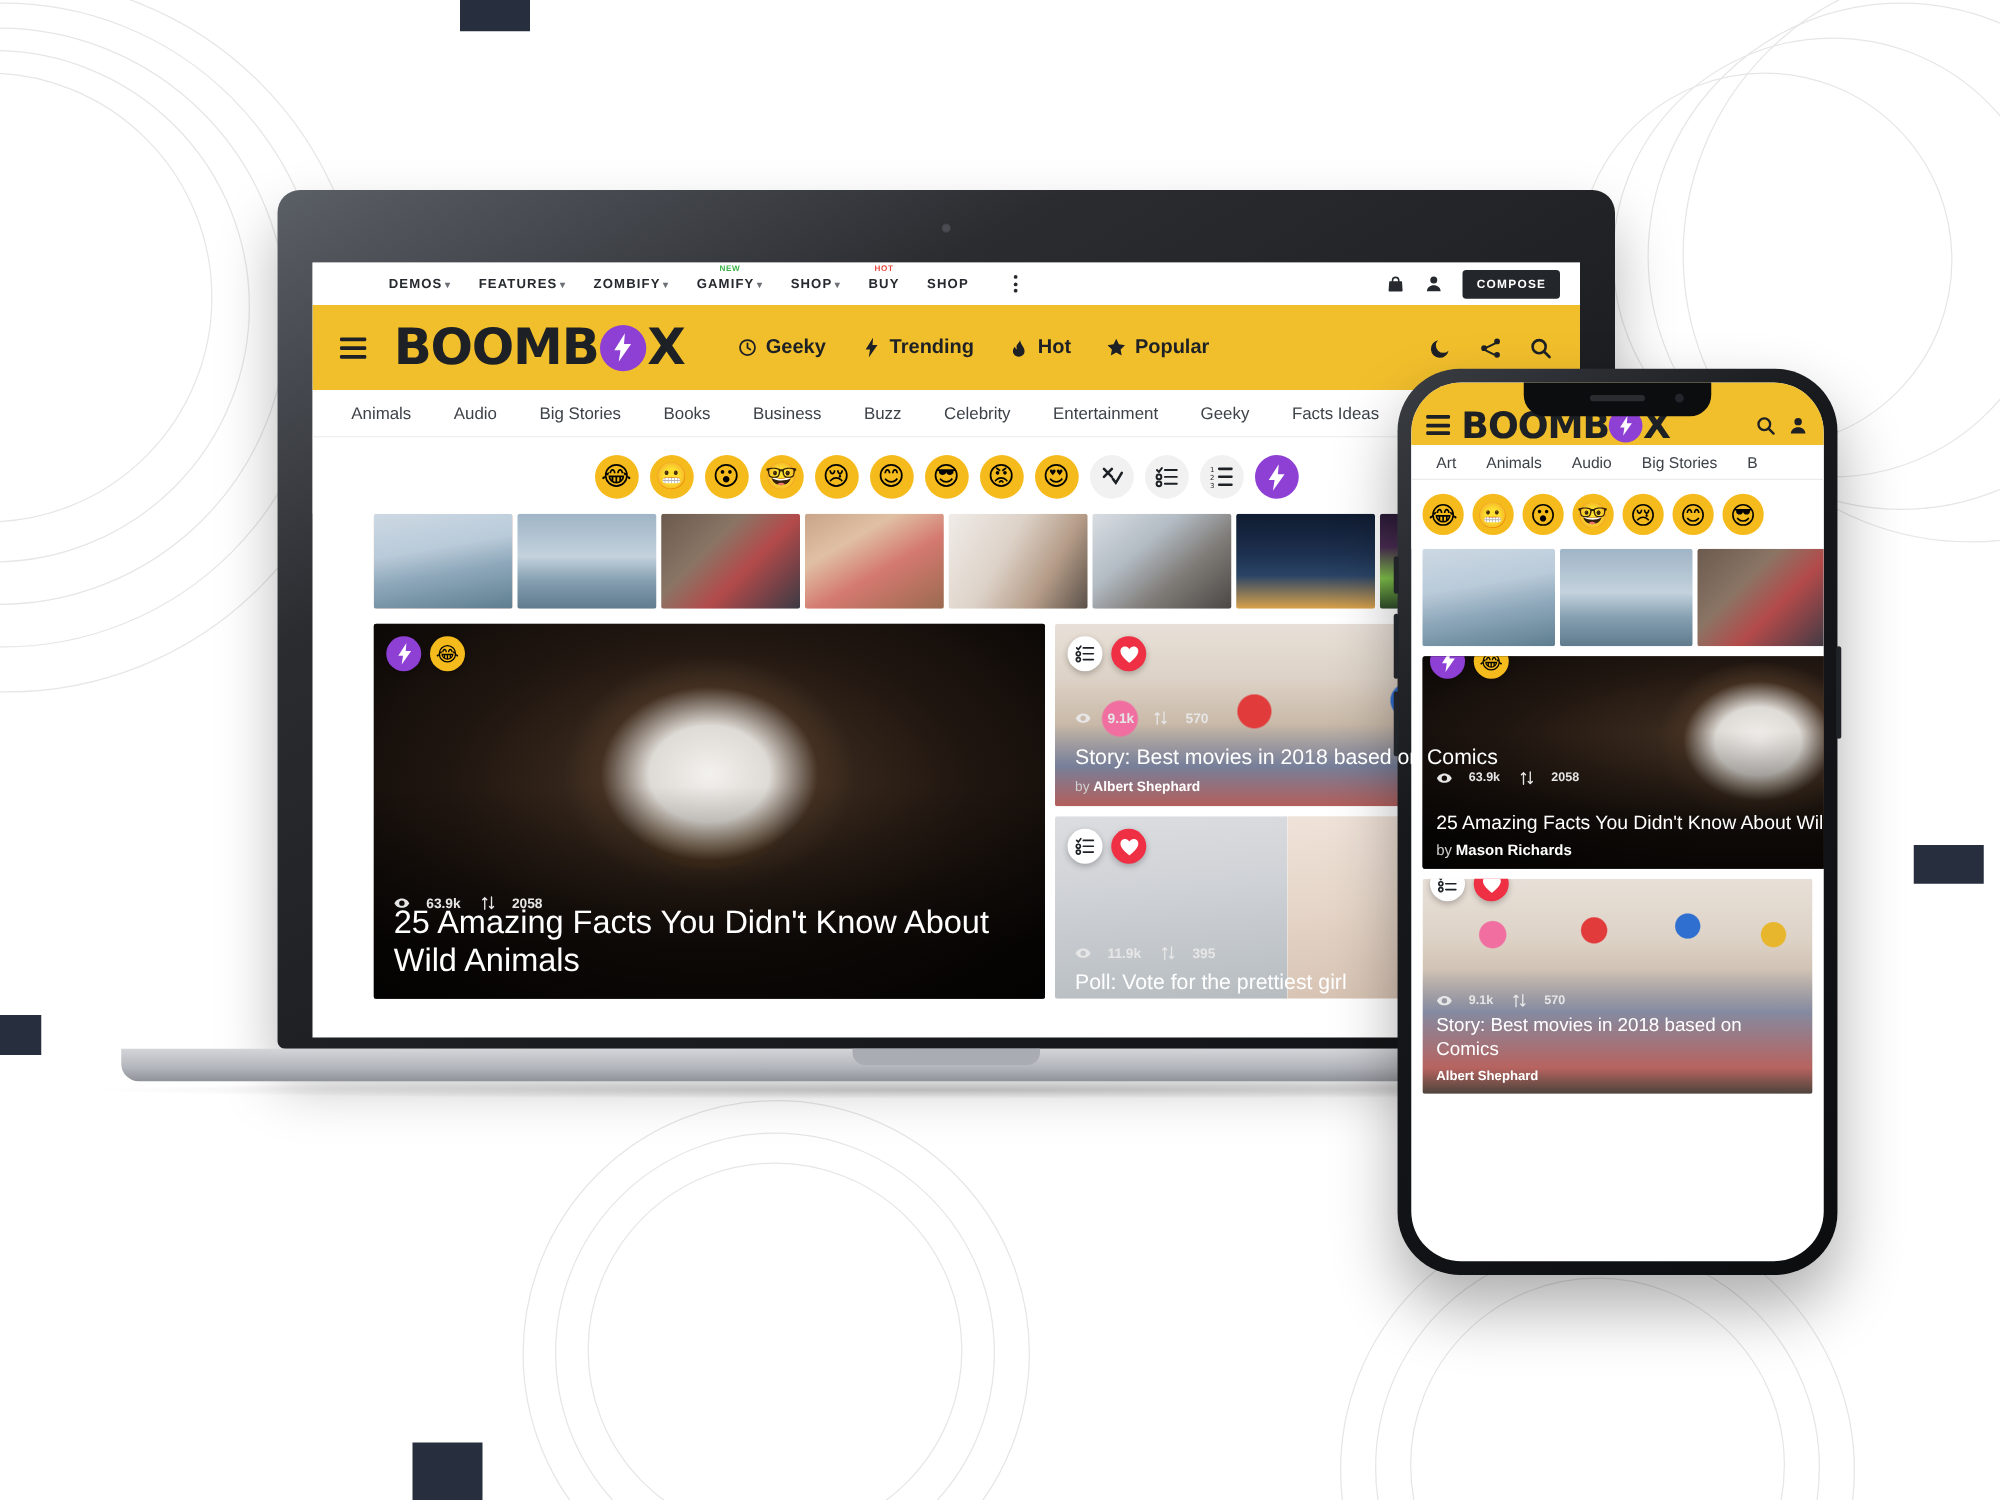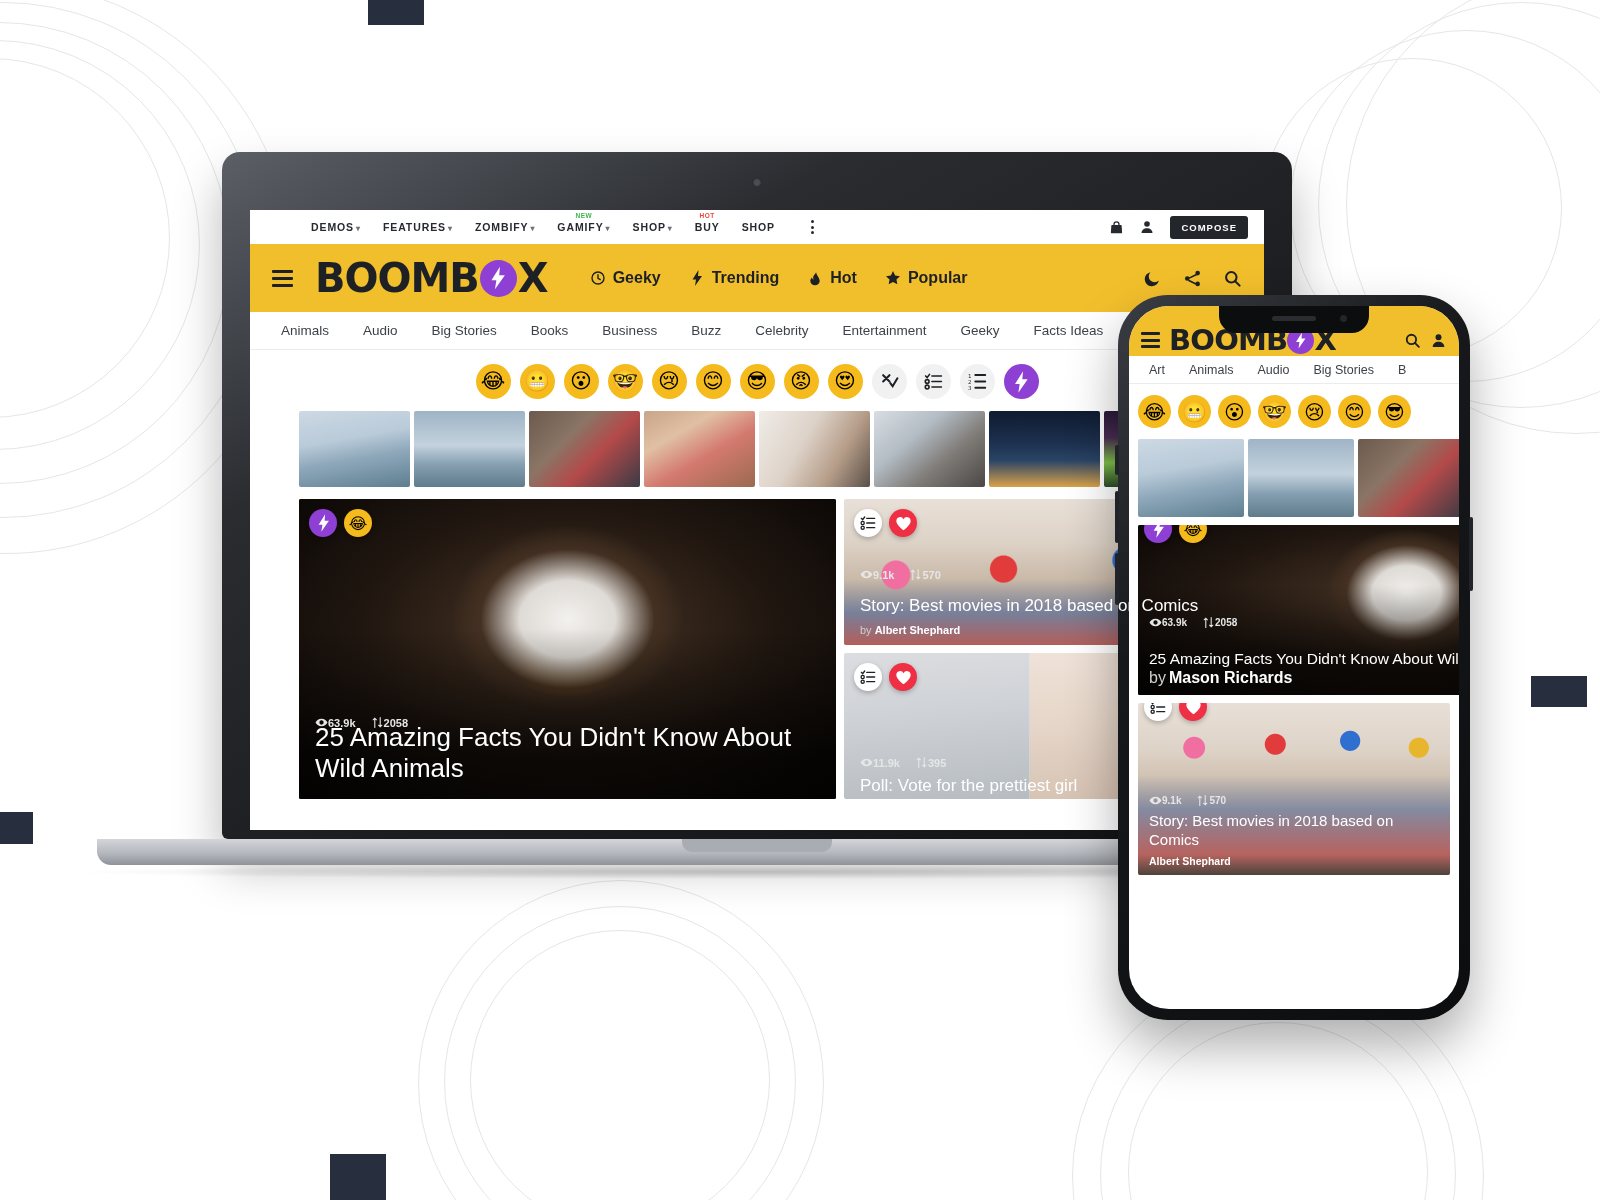--- a/index.html
+++ b/index.html
@@ -158,21 +158,21 @@
   .badge.yellow { background: #f5bb1d; }
   .badge.white  { background: #fff; }
   .badge.red    { background: #ef2f44; }
   .badge.purple svg { width: 13px; height: 18px; }
   .badge.white svg  { width: 16px; height: 16px; }
   .badge.red svg    { width: 17px; height: 15px; }
   .card-meta {
     position: absolute; left: 16px; display: flex; gap: 15px; align-items: center;
     font-size: 11px; color: #e6e6e6; z-index: 3;
   }
-  .card-meta span { display: flex; align-items: center; gap: 0; margin-top: 16px; }
+  .card-meta span { display: flex; align-items: center; gap: 13px; margin-top: 16px; }
   .card-meta svg { width: 13px; height: 13px; }
   .card-title {
     position: absolute; left: 16px; right: 16px; z-index: 3;
     color: #fff; font-weight: 400; line-height: 1.22; margin-top: 47px;
   }
   .card-by { position: absolute; left: 16px; z-index: 3; font-size: 11px; color: #cfcfcf; text-align: center; }
   .card-by b { color: #fff; font-weight: 600; margin-left: 3px; }
   .hero-fade {
     position: absolute; left: 0; right: 0; bottom: 0; height: 170px; z-index: 2;
     background: linear-gradient(180deg, rgba(0,0,0,0) 0%, rgba(0,0,0,.62) 75%);
@@ -629,21 +629,21 @@
           <b>63.9k</b>
         </span>
         <span>
           <svg viewBox="0 0 24 24" fill="none" stroke="#e6e6e6" stroke-width="2" stroke-linecap="round">
               <path d="M7 21V4M4 7l3-3 3 3M17 3v17M14 17l3 3 3-3"></path>
             </svg>
           <b>2058</b>
         </span>
       </div>
       <h2 class="card-title" style="bottom:26px;left:11px;right:11px;font-size:15.5px;">25 Amazing Facts You Didn't Know About Wild Animals</h2>
-      <div class="card-by" style="bottom:8px;left:11px;font-size:16px;">
+      <div class="card-by" style="bottom:8px;left:11px;font-size:12px;">
         <span>by</span><b>Mason Richards</b>
       </div>
     </article>
 
     <article class="m-card kids">
       <div class="photo" style="background-image:linear-gradient(180deg,#e8e0d8 0%,#ddd2c6 28%,#c9b9a8 52%,#a89684 100%);"></div>
       <div class="clip" style="background-image:radial-gradient(circle 26px at 18% 26%,#f06fa0 0%,#f06fa0 40%,rgba(0,0,0,0) 44%),radial-gradient(circle 25px at 44% 24%,#e23b3b 0%,#e23b3b 40%,rgba(0,0,0,0) 44%),radial-gradient(circle 24px at 68% 22%,#2f6fd0 0%,#2f6fd0 40%,rgba(0,0,0,0) 44%),radial-gradient(circle 24px at 90% 26%,#e8b62c 0%,#e8b62c 40%,rgba(0,0,0,0) 44%),linear-gradient(180deg,rgba(0,0,0,0) 42%,rgba(40,80,160,.4) 62%,rgba(190,40,50,.5) 88%,rgba(0,0,0,.55) 100%);"></div>
       <div class="badge-row" style="top:-10px;left:6px;">
         <span class="badge white">
           <svg viewBox="0 0 24 24" fill="none" stroke="#1d2024" stroke-width="2">

